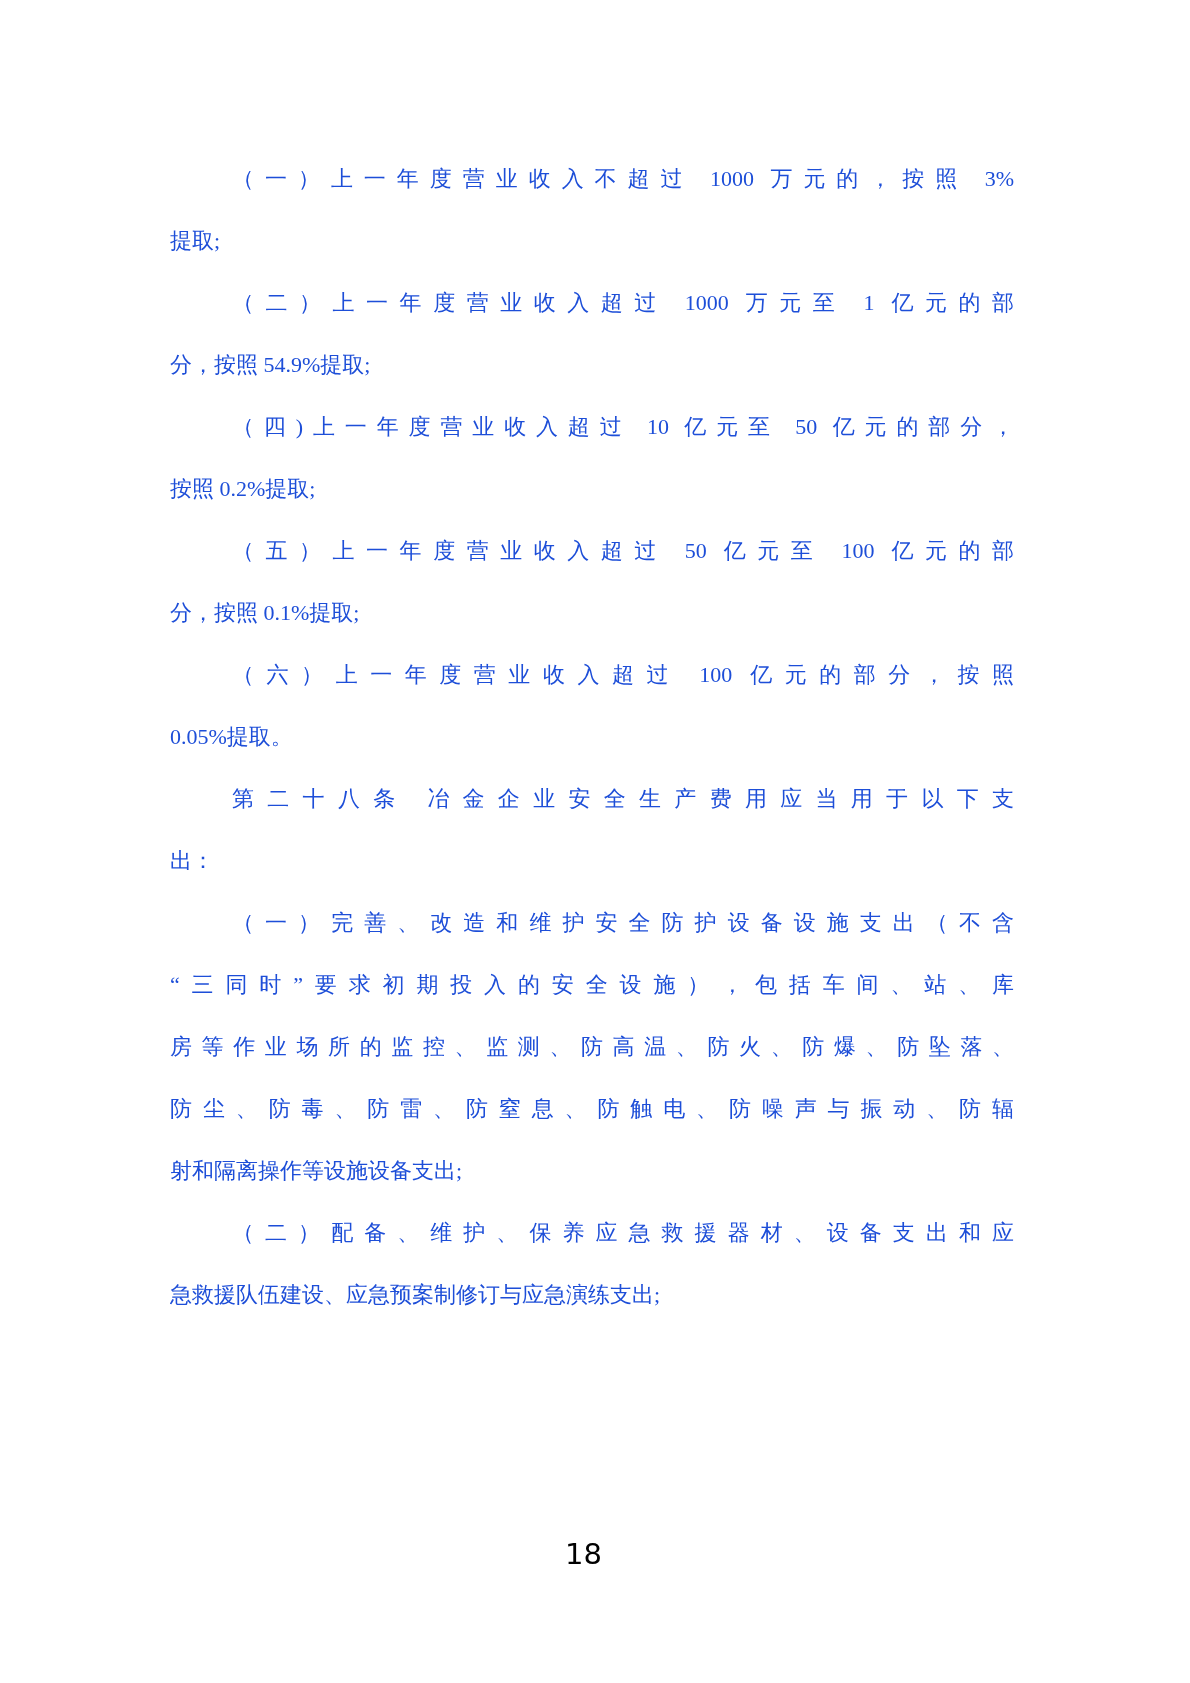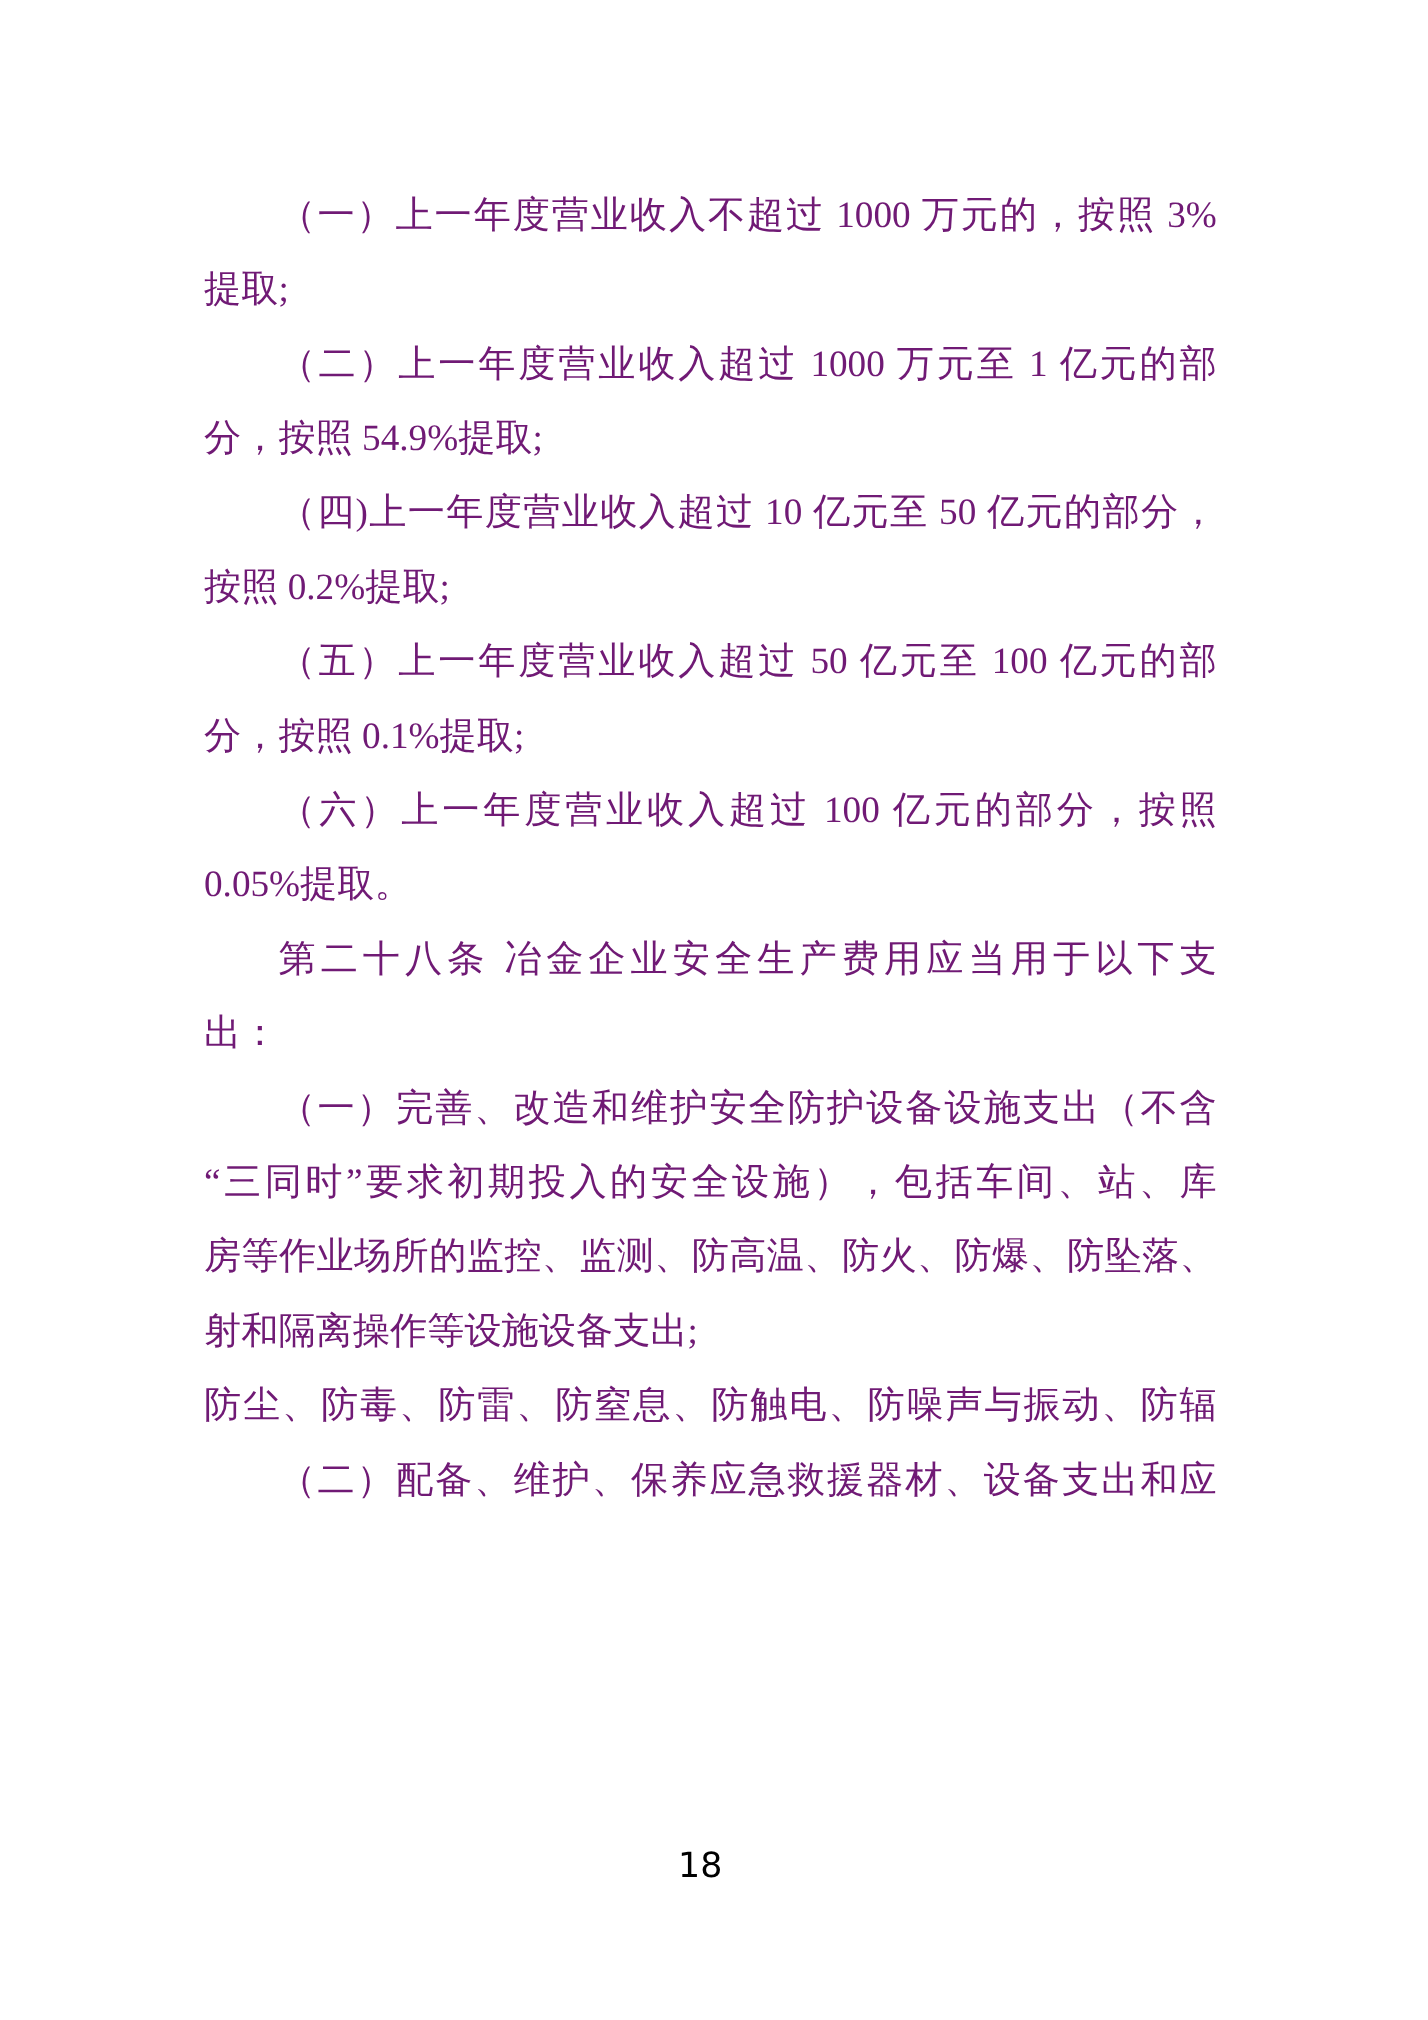--- a/index.html
+++ b/index.html
@@ -15,28 +15,28 @@
     font-family: "Liberation Serif", "DejaVu Serif", serif;
     color: #000000;
   }
   .doc-body {
     position: absolute;
     left: 170px;
     top: 148px;
     width: 844px;
   }
   .line {
-    font-size: 31px;
+    font-size: 22px;
     line-height: 62px;
     height: 62px;
     overflow: hidden;
     text-align: left;
     text-align-last: left;
     white-space: pre-wrap;
-    color: #701a75;
+    color: #1d4ed8;
   }
   .line.fill {
     text-align: justify;
     text-align-last: justify;
     text-justify: inter-character;
   }
   .line.indent {
     text-indent: 62px;
   }
   .bold {
@@ -66,18 +66,19 @@
     <div class="line">按照 0.2%提取;</div>
     <div class="line indent fill">（五）上一年度营业收入超过 50 亿元至 100 亿元的部</div>
     <div class="line">分，按照 0.1%提取;</div>
     <div class="line indent fill">（六）上一年度营业收入超过 100 亿元的部分，按照</div>
     <div class="line">0.05%提取。</div>
     <div class="line indent fill"><span class="bold">第二十八条</span> 冶金企业安全生产费用应当用于以下支</div>
     <div class="line">出：</div>
     <div class="line indent fill">（一）完善、改造和维护安全防护设备设施支出（不含</div>
     <div class="line fill">“三同时”要求初期投入的安全设施），包括车间、站、库</div>
     <div class="line fill">房等作业场所的监控、监测、防高温、防火、防爆、防坠落、</div>
+    <div class="line fill">防尘、防毒、防雷、防窒息、防触电、防噪声与振动、防辐</div>
     <div class="line">射和隔离操作等设施设备支出;</div>
-    <div class="line fill">防尘、防毒、防雷、防窒息、防触电、防噪声与振动、防辐</div>
     <div class="line indent fill">（二）配备、维护、保养应急救援器材、设备支出和应</div>
+    <div class="line">急救援队伍建设、应急预案制修订与应急演练支出;</div>
   </main>
 
 <footer class="page-footer">18</footer>
 
 </body></html>

